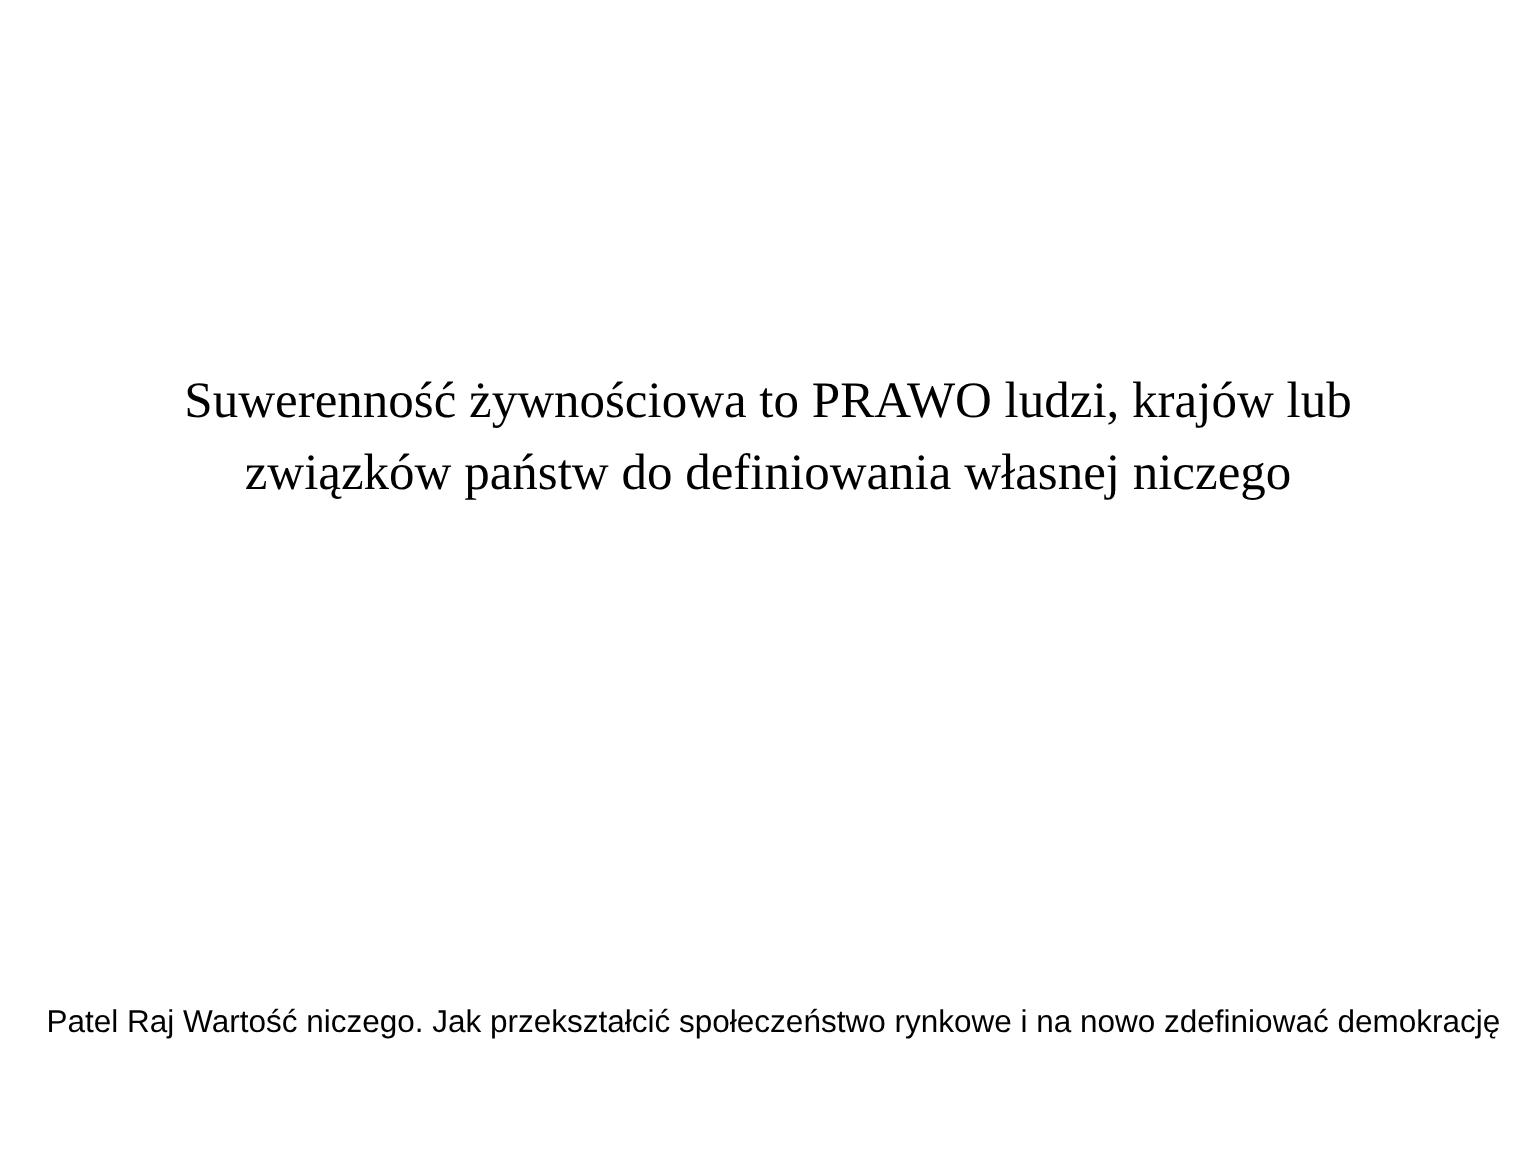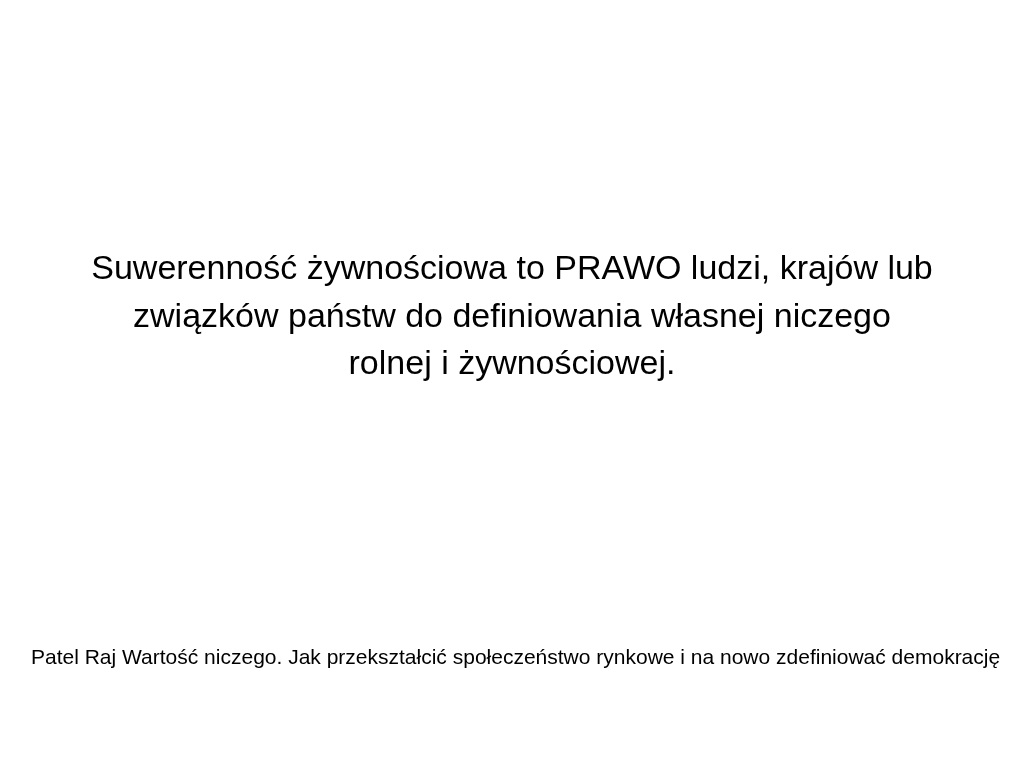--- a/index.html
+++ b/index.html
@@ -28,40 +28,40 @@
     right: 0;
     text-align: center;
     font-size: 34px;
     line-height: 47.5px;
     font-weight: 400;
     letter-spacing: 0;
     color: inherit;
   }
   .heading-line {
     white-space: nowrap;
+    font-family: Liberation Serif, serif;
   }
   .caption {
     position: absolute;
-    top: 643px;
+    top: 668px;
     left: 31px;
     right: 20px;
     text-align: left;
     font-size: 21px;
     line-height: 28px;
     font-weight: 400;
     white-space: nowrap;
     color: inherit;
   }
 </style>
 </head>
 <body>
 
 <div class="slide" style="background: rgb(255, 255, 255); color: rgb(0, 0, 0);">
 
   <div class="heading">
     <div class="heading-line">Suwerenność żywnościowa to PRAWO ludzi, krajów lub</div>
     <div class="heading-line">związków państw do definiowania własnej niczego</div>
-    <div class="heading-line">rolnej i żywnościowej.</div>
   </div>
 
   <div class="caption">Patel Raj Wartość niczego. Jak przekształcić społeczeństwo rynkowe i na nowo zdefiniować demokrację</div>
 
 </div>
 
 </body></html>

